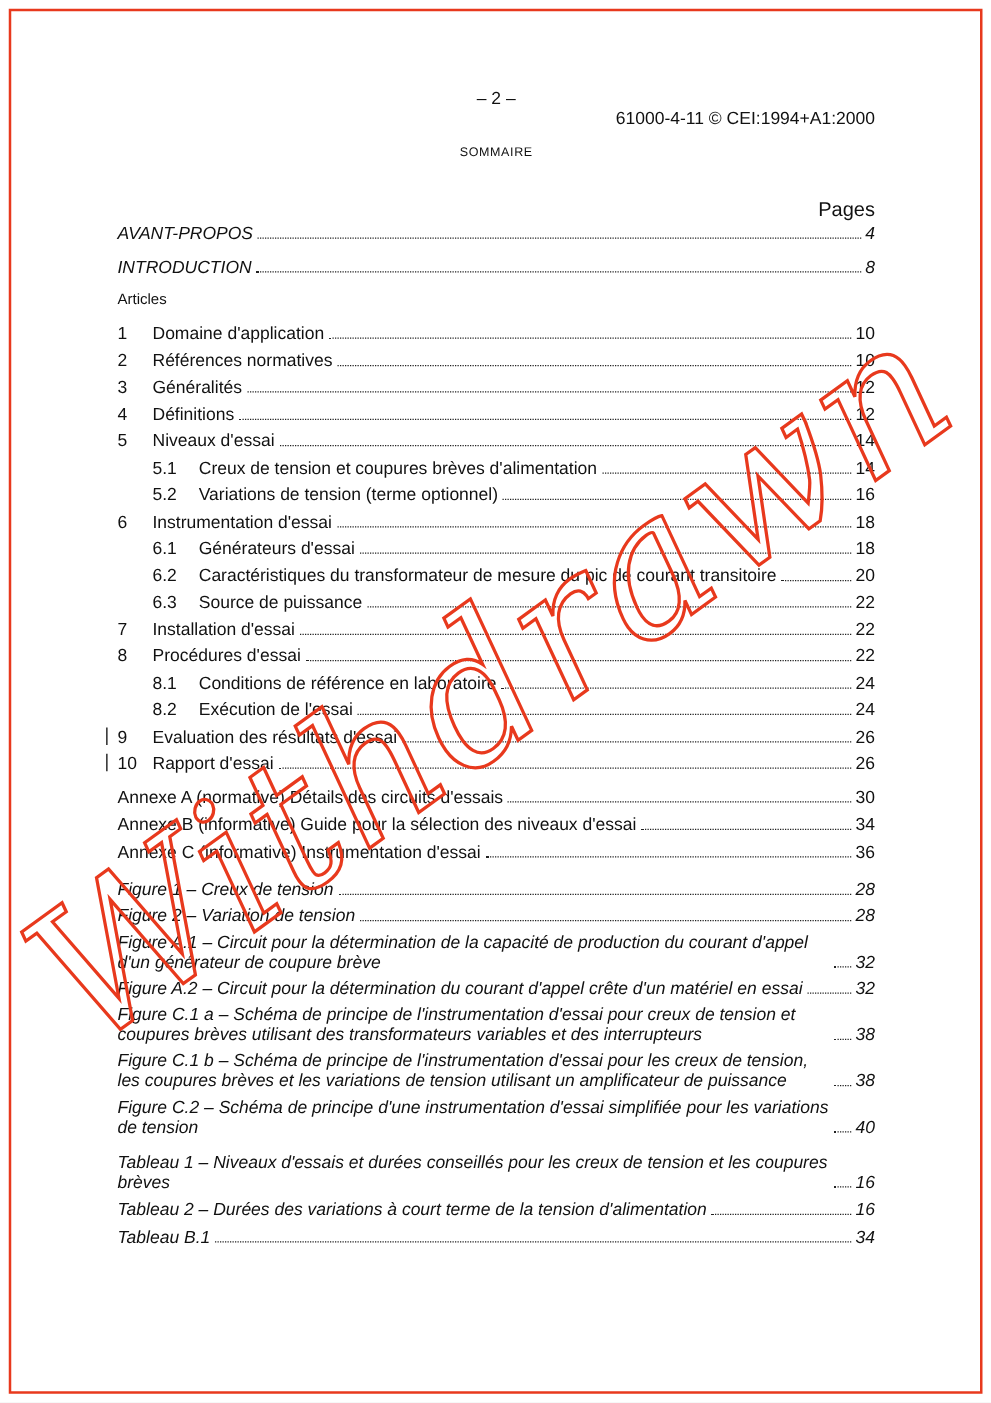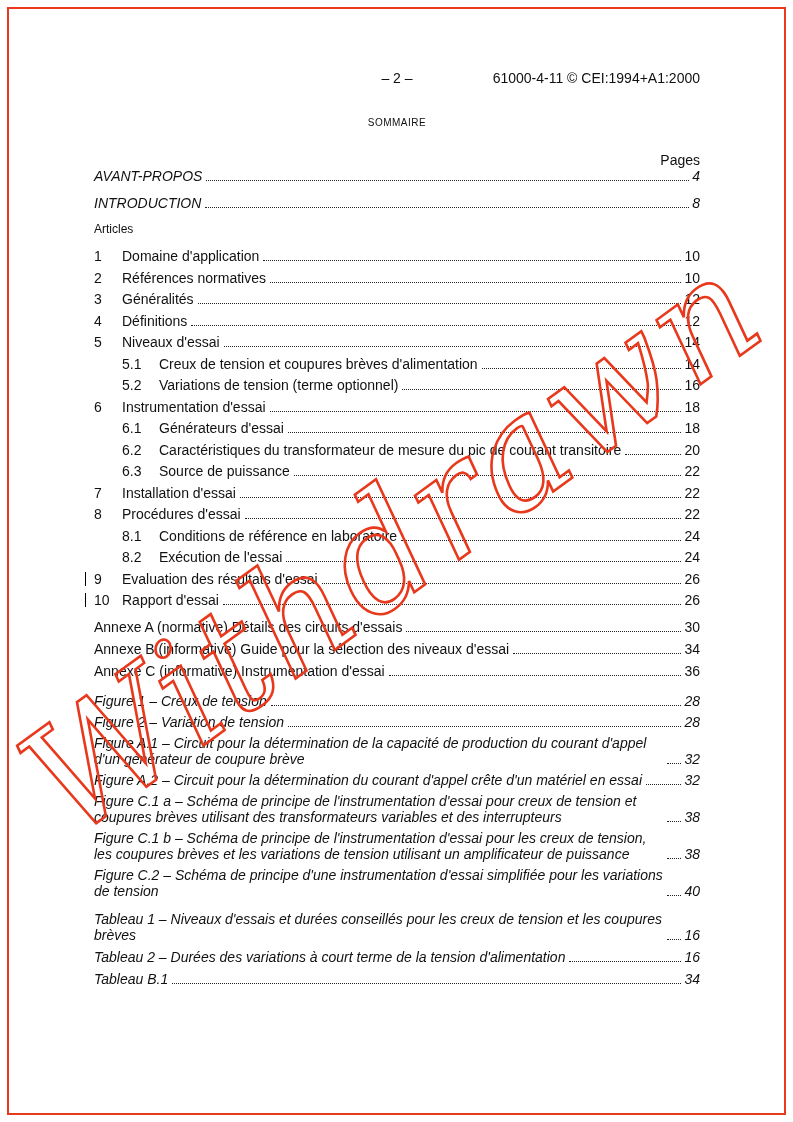--- a/index.html
+++ b/index.html
@@ -2,23 +2,23 @@
 <html style="--frame: #e8391d; --watermark: #e8391d;"><head>
 <meta charset="utf-8">
 <style>
   html,body{margin:0;padding:0;background:#f2f2f2;}
   .page{position:relative;width:793px;height:1122px;background:#fff;overflow:hidden;
         font-family:"Liberation Sans","DejaVu Sans",sans-serif;font-size:14px;color:#111;margin:0 auto;}
   .frame{position:absolute;left:7px;top:7px;right:7px;bottom:7px;border:2px solid var(--frame,#e8391d);}
   .content{position:absolute;left:94px;top:0;width:606px;}
   .header{position:relative;margin-top:70px;height:17px;}
   .header .pageno{position:absolute;left:0;right:0;text-align:center;}
-  .header .ref{position:absolute;right:0;top:0;}
+  .header .ref{position:absolute;right:0;top:16px;}
   .title{margin:30px 0 0;font-size:10px;font-weight:400;text-align:center;letter-spacing:.5px;}
-  .pages-label{margin-top:24px;text-align:right;font-size:14px;}
+  .pages-label{margin-top:32px;text-align:right;font-size:16px;}
   .articles-label{margin-top:8px;font-size:12px;}
   .front{margin-top:0;font-style:italic;}
   .front .row{margin-bottom:11px;}
   .articles{margin-top:12px;}
   .articles .row{margin-bottom:5.5px;}
   .annexes{margin-top:11px;}
   .annexes .row{margin-bottom:6px;}
   .figures{margin-top:14px;}
   .figures .row{margin-bottom:5px;font-style:italic;}
   .tables{margin-top:12px;font-style:italic;}

